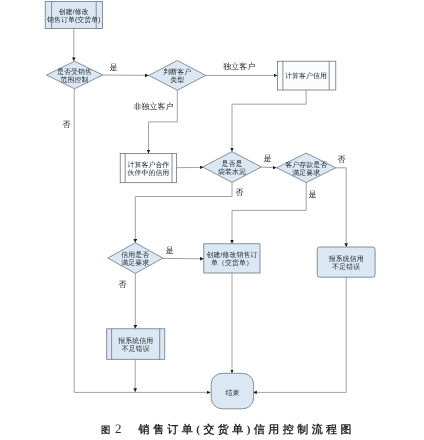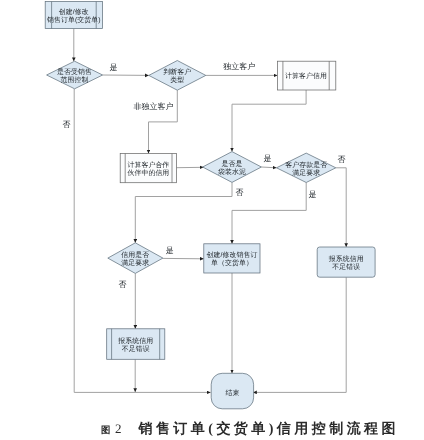--- a/index.html
+++ b/index.html
@@ -12,21 +12,21 @@
   .shp{fill:#dbe8f3;stroke:#62717e;stroke-width:0.75;}
   .shpw{fill:#fbfcfd;stroke:#6b6b6b;stroke-width:0.75;}
   .inlw{stroke:#6b6b6b;stroke-width:0.75;}
   .inl{stroke:#62717e;stroke-width:0.75;}
   .ln{stroke:#a2a2a2;stroke-width:1;fill:none;}
   .nt{font-family:"Liberation Sans",sans-serif;font-size:6.9px;fill:#20262b;text-anchor:middle;letter-spacing:0.1px;}
   .el{font-family:"Liberation Sans",sans-serif;font-size:8.0px;fill:#20262b;text-anchor:middle;}
   .capw{position:absolute;left:101px;top:420px;width:324px;text-align:left;white-space:nowrap;}
   .capfig{font-family:"Liberation Serif",serif;font-weight:bold;font-size:9.4px;color:#2b2b2b;}
   .capnum{font-family:"Liberation Serif",serif;font-weight:normal;font-size:13px;color:#2b2b2b;}
-  .capt{font-family:"Liberation Serif",serif;font-weight:bold;font-size:14px;color:#2b2b2b;letter-spacing:3.45px;}
+  .capt{font-family:"Liberation Serif",serif;font-weight:bold;font-size:11px;color:#2b2b2b;letter-spacing:3.45px;}
   .capgap1{display:inline-block;width:4.6px;}
   .capgap2{display:inline-block;width:17px;}
 </style>
 </head>
 <body>
 
 <div id="page">
 <svg width="424" height="440" viewBox="0 0 424 440">
   <defs>
     <marker id="ar" markerWidth="4.2" markerHeight="4.2" refX="3.8" refY="1.9" orient="auto" markerUnits="userSpaceOnUse">

